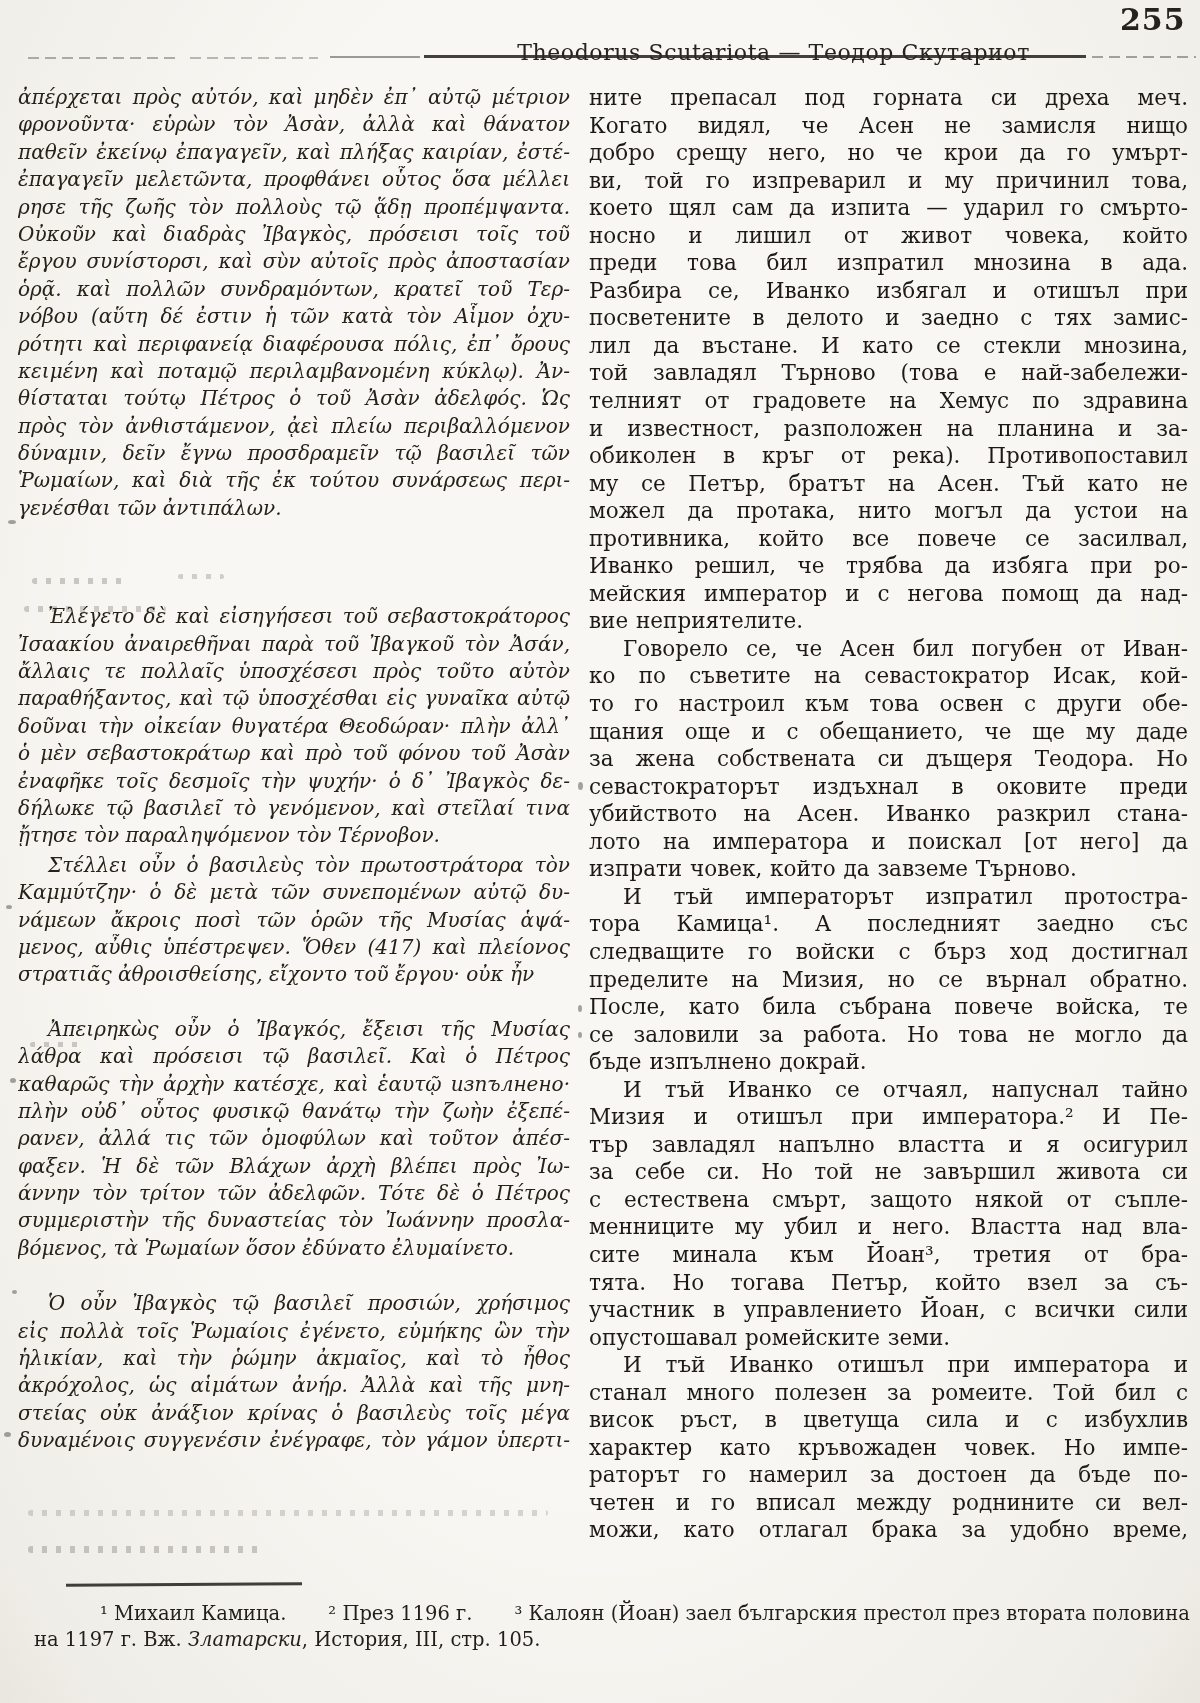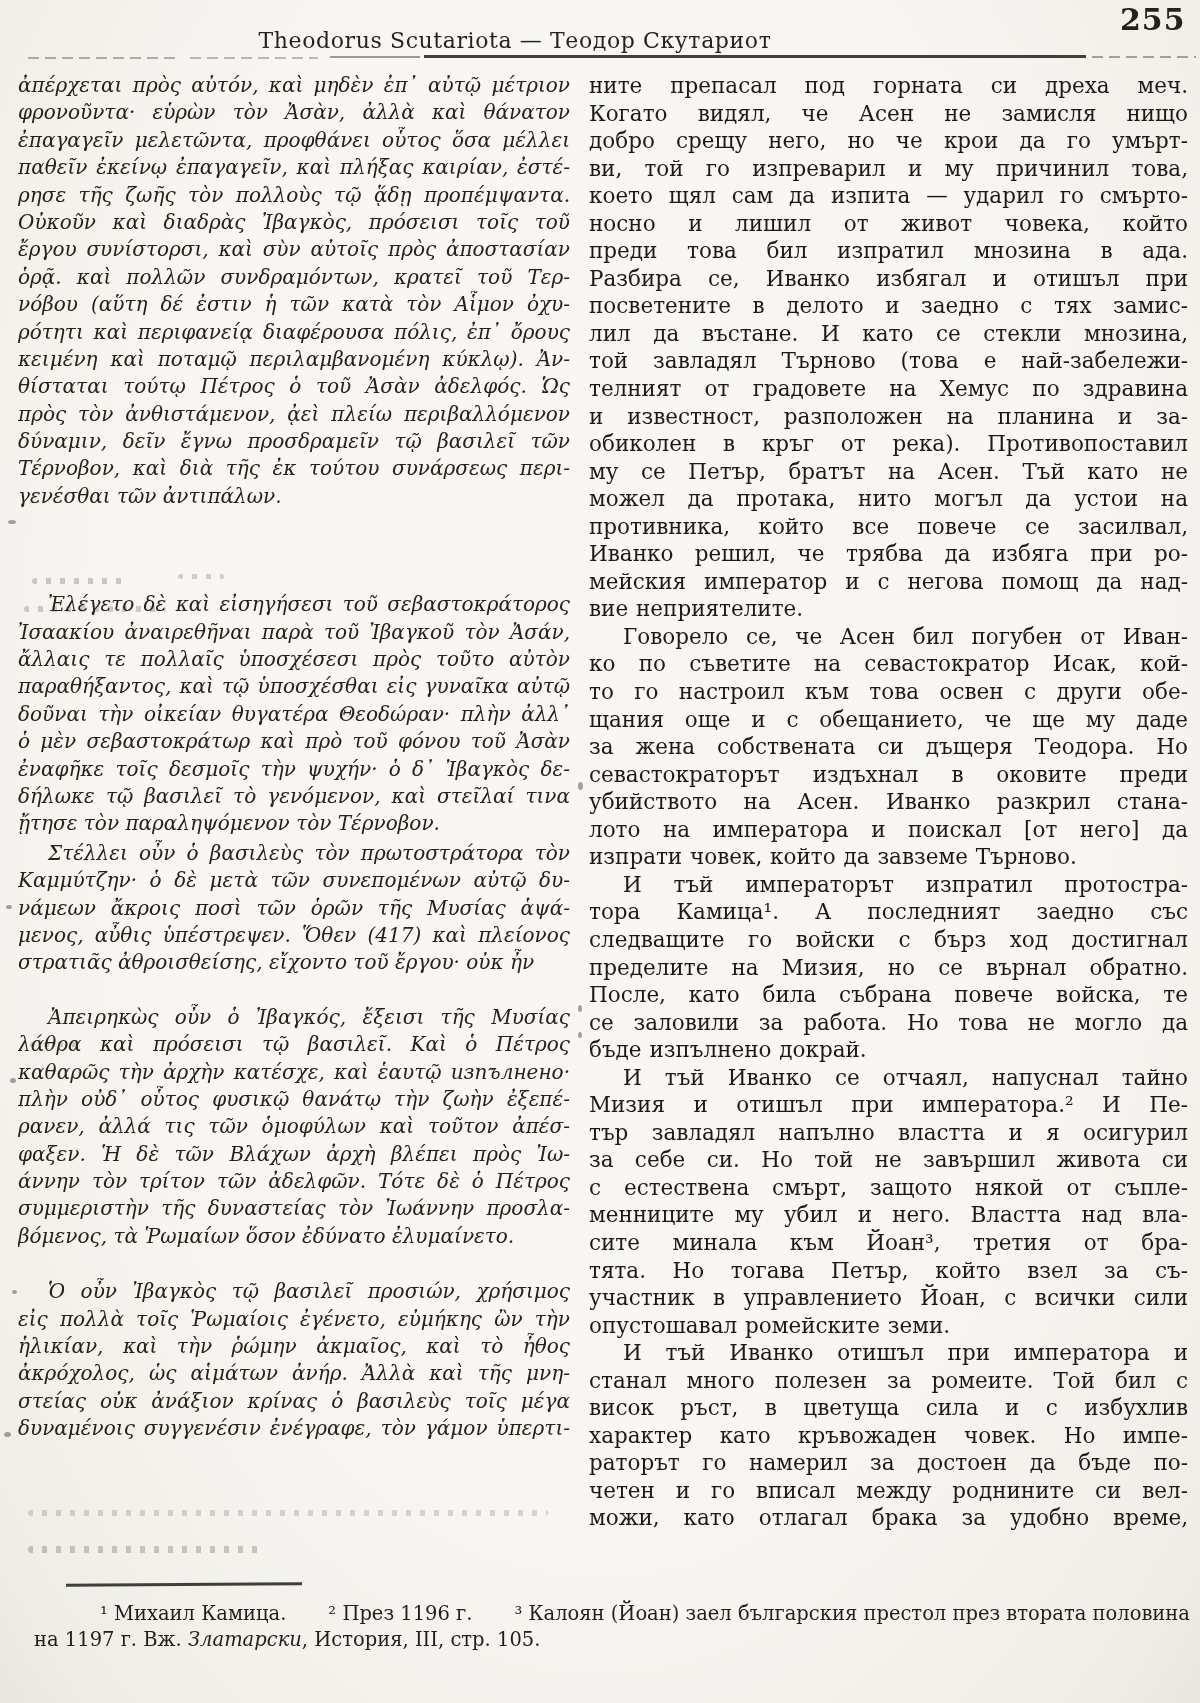--- a/index.html
+++ b/index.html
@@ -4,37 +4,37 @@
 <style>
   html,body{margin:0;padding:0;background:#d8d5cf;}
   .page{
     position:relative;width:1200px;height:1703px;overflow:hidden;
     background:radial-gradient(ellipse at 50% 42%, #f8f7f3 55%, #efede7 92%, #e9e6df 100%);
     color:#201d19;
     font-family:"DejaVu Serif", serif;
   }
   
   .hdr-title{
-    position:absolute;top:28px;left:0;width:1030px;text-align:center;
+    position:absolute;top:40px;left:0;width:1030px;text-align:right;
     font-size:22px;letter-spacing:.6px;color:#26231e;white-space:nowrap;
   }
   .page-num{
     position:absolute;top:2px;left:1120px;font-size:30px;font-weight:bold;color:#25221d;
     letter-spacing:1px;
   }
   .rule{position:absolute;background:#2a2722;}
   .rule.dash{background:repeating-linear-gradient(90deg,#2a2722 0 11px,transparent 11px 17px);}
   #r1{left:28px;top:57px;width:150px;height:2px;opacity:.35;}
   #r2{left:190px;top:57px;width:128px;height:2px;opacity:.3;}
   #r3{left:330px;top:56px;width:90px;height:2px;opacity:.45;}
   #r4{left:424px;top:55px;width:662px;height:3px;opacity:.88;}
   #r5{left:1092px;top:56px;width:104px;height:2px;opacity:.4;}
 
   
-  .col{position:absolute;top:68px;padding-top:4px;}
+  .col{position:absolute;top:80px;padding-top:4px;}
   #greek-col{
     left:18px;width:552px;font-style:italic;font-size:20px;color:#262219;
   }
   #bg-col{
     left:589px;width:599px;font-size:21.5px;color:#1d1a16;word-spacing:1px;
   }
   .para{margin:0;}
   .line{
     text-align:justify;text-align-last:justify;overflow:hidden;white-space:nowrap;
   }
@@ -81,33 +81,33 @@
   <div class="rule dash" id="r1"></div>
   <div class="rule dash" id="r2"></div>
   <div class="rule" id="r3"></div>
   <div class="rule" id="r4"></div>
   <div class="rule dash" id="r5"></div>
 
   <div class="col" id="greek-col">
       <div class="para">
         <div class="line">ἀπέρχεται πρὸς αὐτόν, καὶ μηδὲν ἐπ᾽ αὐτῷ μέτριον</div>
         <div class="line">φρονοῦντα· εὑρὼν τὸν Ἀσὰν, ἀλλὰ καὶ θάνατον</div>
+        <div class="line">παθεῖν ἐκείνῳ ἐπαγαγεῖν, καὶ πλήξας καιρίαν, ἐστέ-</div>
         <div class="line">ἐπαγαγεῖν μελετῶντα, προφθάνει οὗτος ὅσα μέλλει</div>
-        <div class="line">παθεῖν ἐκείνῳ ἐπαγαγεῖν, καὶ πλήξας καιρίαν, ἐστέ-</div>
         <div class="line">ρησε τῆς ζωῆς τὸν πολλοὺς τῷ ᾅδῃ προπέμψαντα.</div>
         <div class="line">Οὐκοῦν καὶ διαδρὰς Ἰβαγκὸς, πρόσεισι τοῖς τοῦ</div>
         <div class="line">ἔργου συνίστορσι, καὶ σὺν αὐτοῖς πρὸς ἀποστασίαν</div>
         <div class="line">ὁρᾷ. καὶ πολλῶν συνδραμόντων, κρατεῖ τοῦ Τερ-</div>
         <div class="line">νόβου (αὕτη δέ ἐστιν ἡ τῶν κατὰ τὸν Αἷμον ὀχυ-</div>
         <div class="line">ρότητι καὶ περιφανείᾳ διαφέρουσα πόλις, ἐπ᾽ ὄρους</div>
         <div class="line">κειμένη καὶ ποταμῷ περιλαμβανομένη κύκλῳ). Ἀν-</div>
         <div class="line">θίσταται τούτῳ Πέτρος ὁ τοῦ Ἀσὰν ἀδελφός. Ὡς</div>
         <div class="line">πρὸς τὸν ἀνθιστάμενον, ᾀεὶ πλείω περιβαλλόμενον</div>
         <div class="line">δύναμιν, δεῖν ἔγνω προσδραμεῖν τῷ βασιλεῖ τῶν</div>
-        <div class="line">Τέρνοβον, καὶ διὰ τῆς ἐκ τούτου συνάρσεως περι-</div>
+        <div class="line">Ῥωμαίων, καὶ διὰ τῆς ἐκ τούτου συνάρσεως περι-</div>
         <div class="line">γενέσθαι τῶν ἀντιπάλων.</div>
       </div>
       <div class="para">
         <div class="line">Ἐλέγετο δὲ καὶ εἰσηγήσεσι τοῦ σεβαστοκράτορος</div>
         <div class="line">Ἰσαακίου ἀναιρεθῆναι παρὰ τοῦ Ἰβαγκοῦ τὸν Ἀσάν,</div>
         <div class="line">ἄλλαις τε πολλαῖς ὑποσχέσεσι πρὸς τοῦτο αὐτὸν</div>
         <div class="line">παραθήξαντος, καὶ τῷ ὑποσχέσθαι εἰς γυναῖκα αὐτῷ</div>
         <div class="line">δοῦναι τὴν οἰκείαν θυγατέρα Θεοδώραν· πλὴν ἀλλ᾽</div>
         <div class="line">ὁ μὲν σεβαστοκράτωρ καὶ πρὸ τοῦ φόνου τοῦ Ἀσὰν</div>
         <div class="line">ἐναφῆκε τοῖς δεσμοῖς τὴν ψυχήν· ὁ δ᾽ Ἰβαγκὸς δε-</div>

